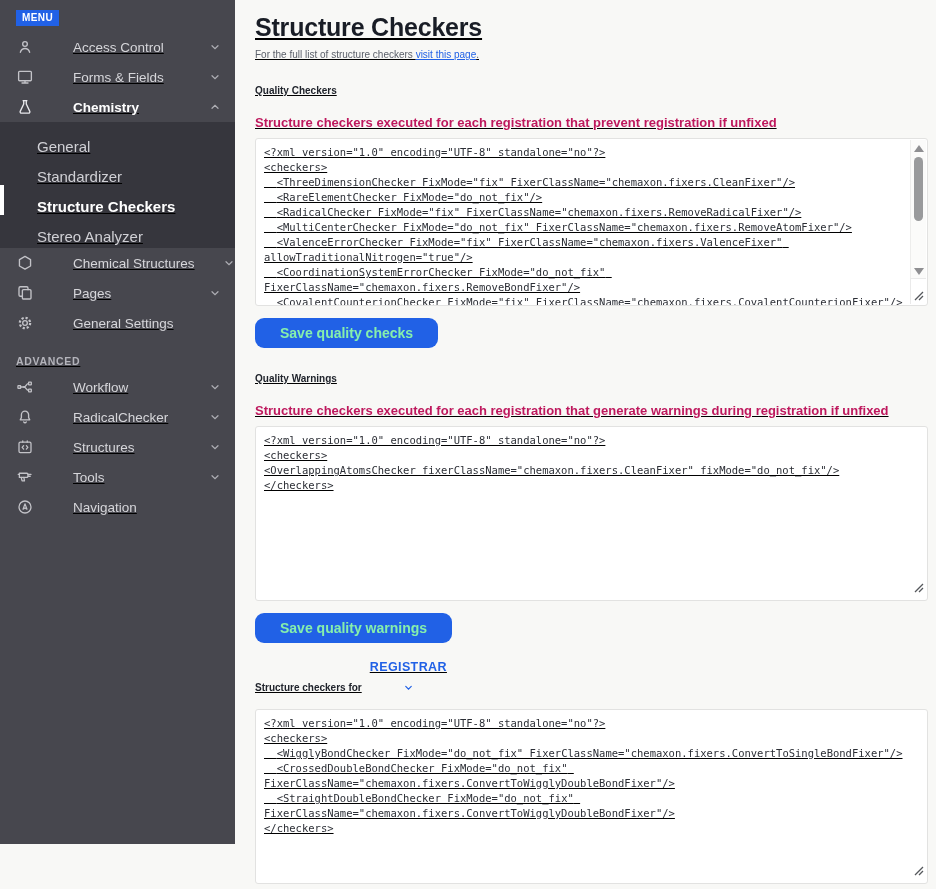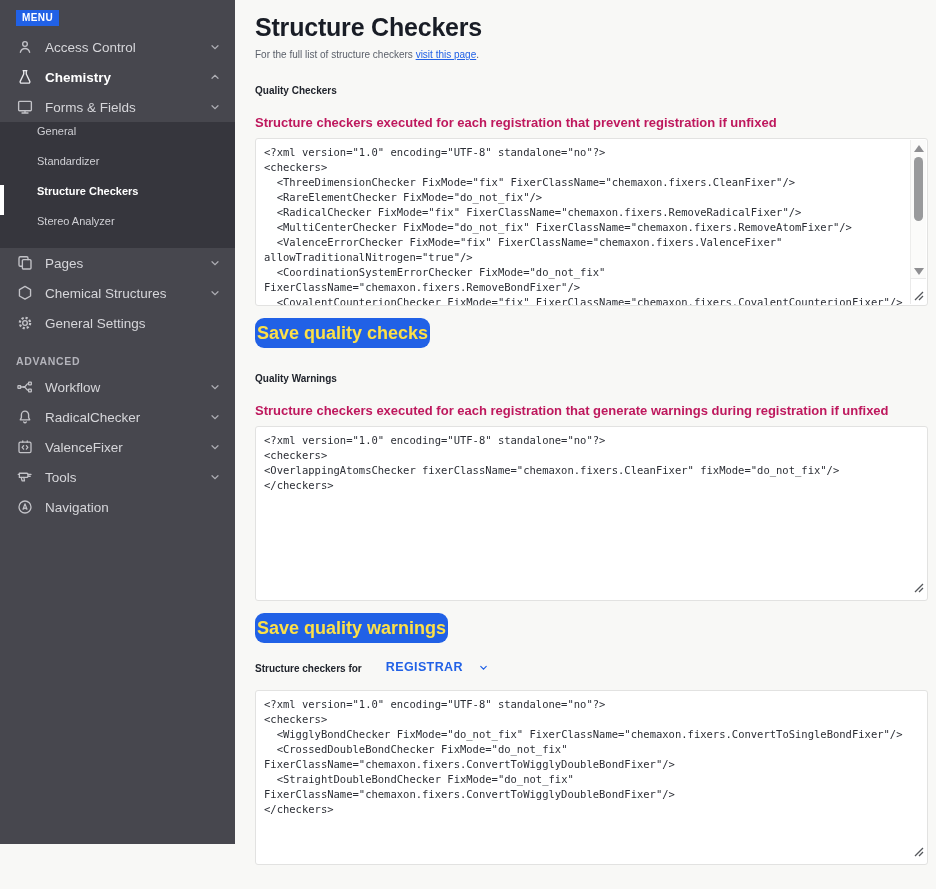--- a/index.html
+++ b/index.html
@@ -2,46 +2,46 @@
 <html><head>
 <meta charset="utf-8">
 <style>
   * { box-sizing: border-box; }
   html,body { margin:0; padding:0; }
   body {
     width:936px; height:889px; overflow:hidden;
     font-family:"Liberation Sans", sans-serif;
     background:#f8f8f6;
   }
-  .app { display:flex; width:936px; height:844px; }
+  .app { display:flex; width:936px; height:844px;text-decoration:underline; }
 
   
   .sidebar {
     width:235px; min-width:235px; height:100%;
     background:#47474e; color:#d6d6da; overflow:hidden;
   }
   .menu-badge {
     display:inline-block; margin:10px 0 6px 16px;
     background:#2161e6; color:#fff;
     font-size:10px; font-weight:700; letter-spacing:.4px;
     padding:2px 6px 3px;
   }
   .s-row {
     height:30px; display:flex; align-items:center;
     padding:0 14px 0 16px; font-size:13.5px; cursor:pointer;
-    color:#d6d6da; white-space:nowrap;
+    color:#d6d6da; white-space:nowrap;gap:28px;
   }
   .s-row .ico { width:18px; height:18px; margin-right:11px; color:#c3c3c8; display:flex; align-items:center; justify-content:center; flex:none; }
   .s-row .chev { margin-left:auto; color:#aeaeb4; display:flex; }
   .s-row.active-parent { font-weight:700; color:#ffffff; }
   .s-row.active-parent .ico { color:#e8e8ec; }
   .submenu { background:#36363d; padding:3px 0; }
   .sub-row {
-    height:30px; display:flex; align-items:flex-start;
-    padding-left:37px; font-size:11px; color:#d0d0d5;
+    height:30px; display:flex; align-items:flex-end;
+    padding-left:37px; font-size:15px; color:#d0d0d5;
     cursor:pointer; position:relative; white-space:nowrap;
   }
   .sub-row.selected { color:#fff; font-weight:700; }
   .sub-row.selected::before {
     content:""; position:absolute; left:0; top:0; bottom:0; width:4px; background:#ffffff;
   }
   .adv-label {
     margin:17px 0 5px 16px; font-size:10.5px; font-weight:700;
     letter-spacing:.7px; color:#b4b4bb;
   }
@@ -87,31 +87,32 @@
   .thumb { width:9px; height:64px; border-radius:5px; background:#999a9c; margin-top:5px; cursor:pointer; }
   .corner {
     position:absolute; right:1px; bottom:1px; width:16px; height:26px;
     background:#fff; border-left:1px solid #eaeaea; border-top:1px solid #eaeaea;
     display:flex; align-items:flex-end; justify-content:flex-end; padding:0 2px 3px 0;
   }
   .grip { position:absolute; right:3px; bottom:3px; cursor:nwse-resize; }
 
   .btn {
     margin:12px 0 0; display:inline-block;
-    background:#2161e6; color:#fde047; border:none; border-radius:9px;
-    height:30px; padding:0 2px;
-    font-family:"Liberation Sans", sans-serif; font-size:18px; font-weight:700;
+    background:#2161e6; color:#86efac; border:none; border-radius:9px;
+    height:30px; padding:0 25px;
+    font-family:"Liberation Sans", sans-serif; font-size:14px; font-weight:700;
     cursor:pointer;
   }
   .sec-row { display:flex; align-items:flex-end; margin:17px 0 0; }
   .sec-row .sec { margin:0; }
   .role-dd {
-    display:inline-flex; align-items:center; gap:15px; margin-left:24px;
+    display:inline-flex; align-items:center; gap:8px; margin-left:8px;
     color:#2161e6; font-size:12.5px; font-weight:700; letter-spacing:.4px;
     cursor:pointer;
+    flex-direction:column;
   }
   .mt16 { margin-top:16px; }
 </style>
 </head>
 <body>
 
 <div class="app">
 
   <aside class="sidebar">
     <div class="menu-badge">MENU</div>
@@ -124,45 +125,45 @@
           </svg>
       </span>
       <span>Access Control</span>
       <span class="chev">
         <svg width="12" height="12" viewBox="0 0 24 24" fill="none" stroke="currentColor" stroke-width="2.4" stroke-linecap="round">
             <path d="M6 9.5l6 6 6-6"></path>
           </svg>
       </span>
     </div>
 
-    <div class="s-row active-parent">
-      <span class="ico">
-        <svg width="18" height="18" viewBox="0 0 24 24" fill="none" stroke="currentColor" stroke-width="1.8" stroke-linecap="round" stroke-linejoin="round">
-            <path d="M9.5 3.5h5M10.3 3.5v4.4L5.6 17.8a1.7 1.7 0 0 0 1.6 2.3h9.6a1.7 1.7 0 0 0 1.6-2.3L13.7 7.9V3.5"></path>
-          </svg>
-      </span>
-      <span>Chemistry</span>
-      <span class="chev">
-        <svg width="12" height="12" viewBox="0 0 24 24" fill="none" stroke="currentColor" stroke-width="2.4" stroke-linecap="round">
-            <path d="M6 14.5l6-6 6 6"></path>
-          </svg>
-      </span>
-    </div>
-
     <div class="s-row">
       <span class="ico">
         <svg width="18" height="18" viewBox="0 0 24 24" fill="none" stroke="currentColor" stroke-width="1.8" stroke-linecap="round" stroke-linejoin="round">
             <rect x="3.5" y="4.5" width="17" height="12.5" rx="1.2"></rect>
             <path d="M12 17v3M8 20h8"></path>
           </svg>
       </span>
       <span>Forms &amp; Fields</span>
       <span class="chev">
         <svg width="12" height="12" viewBox="0 0 24 24" fill="none" stroke="currentColor" stroke-width="2.4" stroke-linecap="round">
             <path d="M6 9.5l6 6 6-6"></path>
+          </svg>
+      </span>
+    </div>
+
+    <div class="s-row active-parent">
+      <span class="ico">
+        <svg width="18" height="18" viewBox="0 0 24 24" fill="none" stroke="currentColor" stroke-width="1.8" stroke-linecap="round" stroke-linejoin="round">
+            <path d="M9.5 3.5h5M10.3 3.5v4.4L5.6 17.8a1.7 1.7 0 0 0 1.6 2.3h9.6a1.7 1.7 0 0 0 1.6-2.3L13.7 7.9V3.5"></path>
+          </svg>
+      </span>
+      <span>Chemistry</span>
+      <span class="chev">
+        <svg width="12" height="12" viewBox="0 0 24 24" fill="none" stroke="currentColor" stroke-width="2.4" stroke-linecap="round">
+            <path d="M6 14.5l6-6 6 6"></path>
           </svg>
       </span>
     </div>
 
     <div class="submenu">
       <div class="sub-row">
         <span>General</span>
       </div>
       <div class="sub-row">
         <span>Standardizer</span>
@@ -170,40 +171,40 @@
       <div class="sub-row selected">
         <span>Structure Checkers</span>
       </div>
       <div class="sub-row">
         <span>Stereo Analyzer</span>
       </div>
     </div>
 
     <div class="s-row">
       <span class="ico">
+        <svg width="18" height="18" viewBox="0 0 24 24" fill="none" stroke="currentColor" stroke-width="1.8" stroke-linejoin="round">
+            <path d="M12 3.2l7.4 4.2v8.6L12 20.2l-7.4-4.2V7.4z"></path>
+          </svg>
+      </span>
+      <span>Chemical Structures</span>
+      <span class="chev">
+        <svg width="12" height="12" viewBox="0 0 24 24" fill="none" stroke="currentColor" stroke-width="2.4" stroke-linecap="round">
+            <path d="M6 9.5l6 6 6-6"></path>
+          </svg>
+      </span>
+    </div>
+
+    <div class="s-row">
+      <span class="ico">
         <svg width="18" height="18" viewBox="0 0 24 24" fill="none" stroke="currentColor" stroke-width="1.8" stroke-linecap="round" stroke-linejoin="round">
             <rect x="8.5" y="7.5" width="11.5" height="12.5" rx="1.5"></rect>
             <path d="M16 7.5v-2A1.8 1.8 0 0 0 14.2 3.7H5.8A1.8 1.8 0 0 0 4 5.5v9a1.8 1.8 0 0 0 1.8 1.8h2.7"></path>
           </svg>
       </span>
       <span>Pages</span>
-      <span class="chev">
-        <svg width="12" height="12" viewBox="0 0 24 24" fill="none" stroke="currentColor" stroke-width="2.4" stroke-linecap="round">
-            <path d="M6 9.5l6 6 6-6"></path>
-          </svg>
-      </span>
-    </div>
-
-    <div class="s-row">
-      <span class="ico">
-        <svg width="18" height="18" viewBox="0 0 24 24" fill="none" stroke="currentColor" stroke-width="1.8" stroke-linejoin="round">
-            <path d="M12 3.2l7.4 4.2v8.6L12 20.2l-7.4-4.2V7.4z"></path>
-          </svg>
-      </span>
-      <span>Chemical Structures</span>
       <span class="chev">
         <svg width="12" height="12" viewBox="0 0 24 24" fill="none" stroke="currentColor" stroke-width="2.4" stroke-linecap="round">
             <path d="M6 9.5l6 6 6-6"></path>
           </svg>
       </span>
     </div>
 
     <div class="s-row">
       <span class="ico">
         <svg width="18" height="18" viewBox="0 0 24 24" fill="none" stroke="currentColor">
@@ -252,21 +253,21 @@
 
     <div class="s-row">
       <span class="ico">
         <svg width="18" height="18" viewBox="0 0 24 24" fill="none" stroke="currentColor" stroke-width="1.7" stroke-linecap="round" stroke-linejoin="round">
             <rect x="4" y="5.5" width="16" height="14" rx="1.8"></rect>
             <path d="M9 5.5V3.8M15 5.5V3.8"></path>
             <path d="M10.2 10.2L8.2 12.5l2 2.3"></path>
             <path d="M13.8 10.2l2 2.3-2 2.3"></path>
           </svg>
       </span>
-      <span>ValenceFixer</span>
+      <span>Structures</span>
       <span class="chev">
         <svg width="12" height="12" viewBox="0 0 24 24" fill="none" stroke="currentColor" stroke-width="2.4" stroke-linecap="round">
             <path d="M6 9.5l6 6 6-6"></path>
           </svg>
       </span>
     </div>
 
     <div class="s-row">
       <span class="ico">
         <svg width="18" height="18" viewBox="0 0 24 24" fill="none" stroke="currentColor" stroke-width="1.7" stroke-linecap="round" stroke-linejoin="round">

